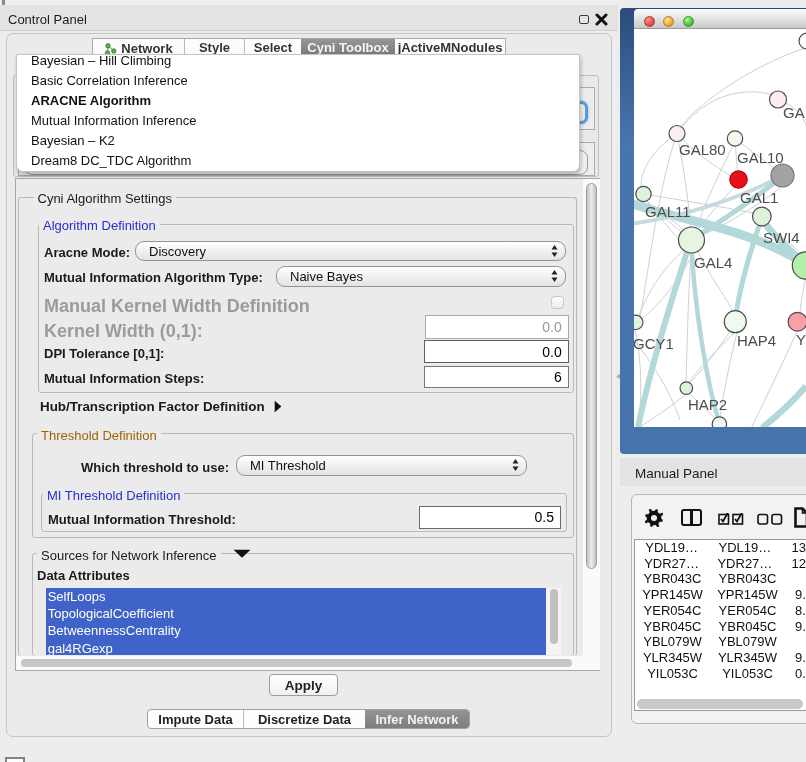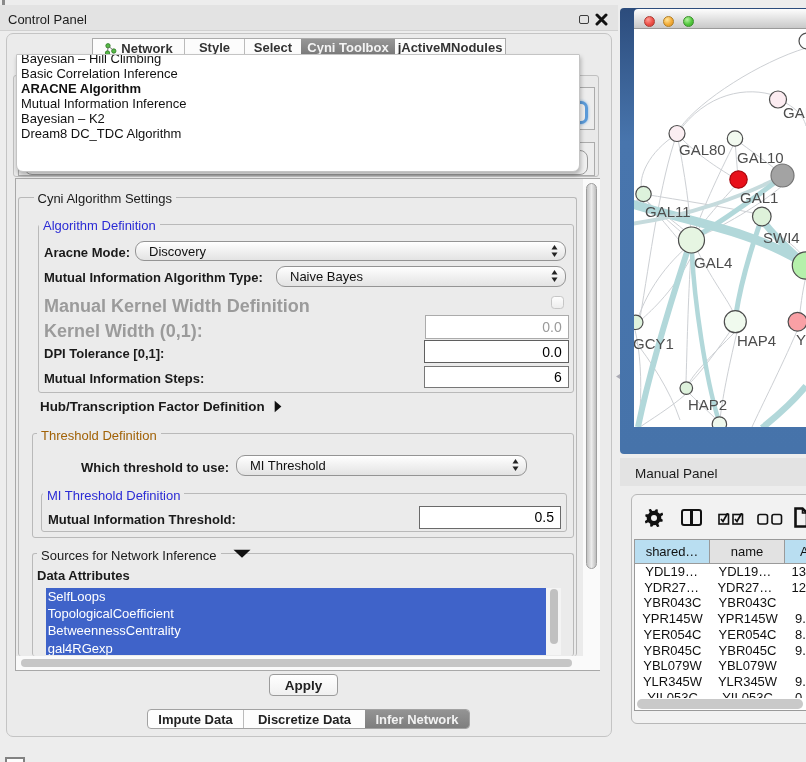--- a/index.html
+++ b/index.html
@@ -138,21 +138,21 @@
   <div style="flex:1;display:flex;align-items:center;justify-content:center;background:linear-gradient(#949494,#7e7e7e);color:#f2f2f2;border-radius:0 3px 3px 0">Infer Network</div>
 </div>
 
 <div class="abs" style="left:5px;top:756.5px;width:20px;height:6px;border:2px solid #828282;border-bottom:none;background:#fdfdfd"></div>
 
 <svg class="abs" style="left:615px;top:373px" width="6" height="7" viewBox="0 0 6 7">
     <path d="M5 1 L1 3.5 L5 6 Z" fill="#aaaab4"></path>
   </svg>
 
 <div class="abs" style="left:16px;top:54px;width:564px;height:117.5px;background:#fff;border:1px solid #c4c4c4;border-radius:1px 1px 7px 7px;box-shadow:1px 3px 4px rgba(0,0,0,.25);overflow:hidden">
-  <div style="font-size:13px;color:#111;line-height:15px;margin:-4px 0 0 4px">Bayesian – Hill Climbing<br>Basic Correlation Inference<br><span class="b">ARACNE Algorithm</span><br>Mutual Information Inference<br>Bayesian – K2<br>Dream8 DC_TDC Algorithm</div>
+  <div style="font-size:13px;color:#111;line-height:20px;margin:-4px 0 0 14px">Bayesian – Hill Climbing<br>Basic Correlation Inference<br><span class="b">ARACNE Algorithm</span><br>Mutual Information Inference<br>Bayesian – K2<br>Dream8 DC_TDC Algorithm</div>
 </div>
 
 <div class="abs" style="left:620px;top:8px;width:186px;height:446px;background:linear-gradient(#2c4c7c,#4875ad 30%,#4673aa);border-radius:4px 0 0 4px"></div>
 <div class="abs" style="left:634px;top:9px;width:172px;height:20px;background:linear-gradient(#fdfdfd,#c9c9c9);border-bottom:1px solid #9a9a9a;border-radius:4px 0 0 0"></div>
 <div class="abs" style="left:643.5px;top:15.5px;width:11px;height:11px;border-radius:50%;background:radial-gradient(circle at 35% 30%,#ff9d96,#ee5048 55%,#c93b33);border:.5px solid #ad3a32"></div>
 <div class="abs" style="left:663px;top:15.5px;width:11px;height:11px;border-radius:50%;background:radial-gradient(circle at 35% 30%,#ffe49a,#f3ac38 55%,#d5912a);border:.5px solid #b27e23"></div>
 <div class="abs" style="left:682.5px;top:15.5px;width:11px;height:11px;border-radius:50%;background:radial-gradient(circle at 35% 30%,#b4f3a0,#53c83e 55%,#3da42c);border:.5px solid #3a8f2c"></div>
 
 <svg class="abs" style="left:634px;top:29px" width="172" height="398" viewBox="634 29 172 398">
 <rect x="634" y="29" width="172" height="398" fill="#ffffff"></rect>
@@ -254,25 +254,20 @@
       <rect x="1" y="1.5" width="9.5" height="9.5" rx="2"></rect>
       <rect x="15" y="1.5" width="9.5" height="9.5" rx="2"></rect>
     </g>
   </svg>
 <svg class="abs" style="left:794px;top:507px" width="14" height="21" viewBox="0 0 14 21">
     <path d="M1.5 1.5 L8.5 1.5 L13 6 L13 19.5 L1.5 19.5 Z" fill="none" stroke="#111" stroke-width="2.6"></path>
     <path d="M8.5 1.5 L8.5 6 L13 6" fill="none" stroke="#111" stroke-width="1.6"></path>
   </svg>
 
 <div class="abs" style="left:634px;top:539px;width:172px;height:172px;background:#fff;border:1px solid #9a9a9a;border-right:none;overflow:hidden;font-size:13px;color:#111">
-  <div style="display:flex;height:24px;border-bottom:1px solid #9a9a9a">
-    <div style="width:75px;background:#b9def1;border-right:1px solid #9a9a9a;display:flex;align-items:center;justify-content:center">shared…</div>
-    <div style="width:75px;background:#e2e2e2;border-right:1px solid #9a9a9a;display:flex;align-items:center;justify-content:center">name</div>
-    <div style="flex:1;background:#b9def1;display:flex;align-items:center;padding-left:15px;overflow:hidden">A</div>
-  </div>
   <div style="line-height:15.7px;text-align:center">
     <div style="display:flex">
         <div style="width:75px">YDL19…</div>
         <div style="width:75px">YDL19…</div>
         <div style="flex:1;text-align:left;padding-left:10px">13</div>
       </div>
     <div style="display:flex">
         <div style="width:75px">YDR27…</div>
         <div style="width:75px">YDR27…</div>
         <div style="flex:1;text-align:left;padding-left:10px">12</div>

